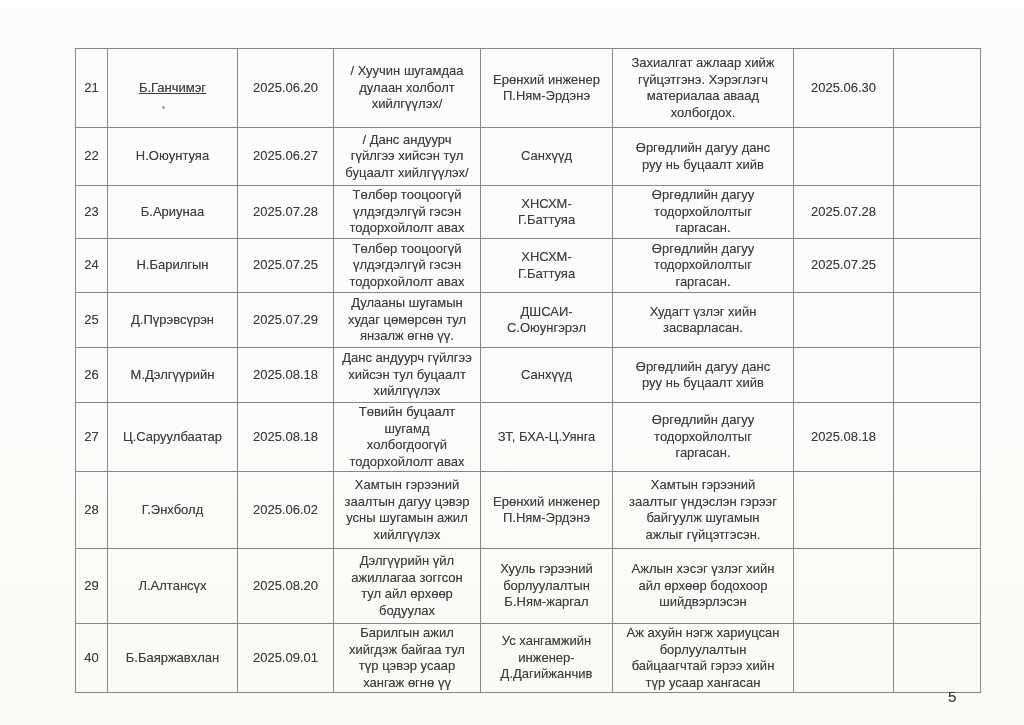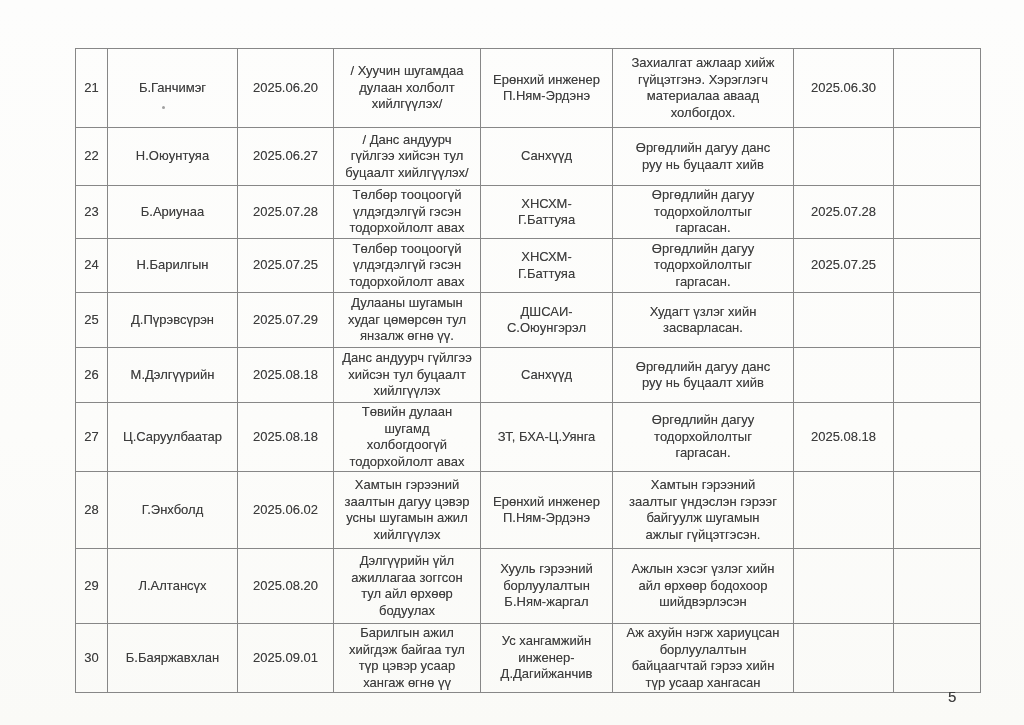--- a/index.html
+++ b/index.html
@@ -42,21 +42,21 @@
   tr.r2 { height: 53px; }
   tr.r3 { height: 54px; }
   tr.r4 { height: 55px; }
   tr.r5 { height: 55px; }
   tr.r6 { height: 66px; }
   tr.r7 { height: 77px; }
   tr.r8 { height: 75px; }
   tr.r9 { height: 68px; }
 
   
-  tr.r0 td.c-name { position: relative; }
+  tr.r0 td.c-name { position: relative; text-decoration: underline; }
   tr.r0 td.c-name::after {
     content: "";
     position: absolute;
     left: 54px;
     top: 57px;
     width: 3px;
     height: 3px;
     border-radius: 50%;
     background: #6f6f6f;
     opacity: 0.65;
@@ -169,21 +169,21 @@
         <td class="c-resp">Санхүүд</td>
         <td class="c-res">Өргөдлийн дагуу данс
 руу нь  буцаалт хийв</td>
         <td class="c-date2"></td>
         <td class="c-note"></td>
       </tr>
       <tr class="r6">
         <td class="c-no">27</td>
         <td class="c-name">Ц.Саруулбаатар</td>
         <td class="c-date">2025.08.18</td>
-        <td class="c-req">Төвийн дулаан
+        <td class="c-req">Төвийн буцаалт
 шугамд
 холбогдоогүй
 тодорхойлолт авах</td>
         <td class="c-resp">ЗТ, БХА-Ц.Уянга</td>
         <td class="c-res">Өргөдлийн дагуу
 тодорхойлолтыг
 гаргасан.</td>
         <td class="c-date2">2025.08.18</td>
         <td class="c-note"></td>
       </tr>
@@ -215,21 +215,21 @@
         <td class="c-resp">Хууль гэрээний
 борлуулалтын
 Б.Ням-жаргал</td>
         <td class="c-res">Ажлын хэсэг үзлэг хийн
 айл өрхөөр бодохоор
 шийдвэрлэсэн</td>
         <td class="c-date2"></td>
         <td class="c-note"></td>
       </tr>
       <tr class="r9">
-        <td class="c-no">30</td>
+        <td class="c-no">40</td>
         <td class="c-name">Б.Баяржавхлан</td>
         <td class="c-date">2025.09.01</td>
         <td class="c-req">Барилгын ажил
 хийгдэж байгаа тул
 түр цэвэр усаар
 хангаж өгнө үү</td>
         <td class="c-resp">Ус хангамжийн
 инженер-
 Д.Дагийжанчив</td>
         <td class="c-res">Аж ахуйн нэгж хариуцсан

